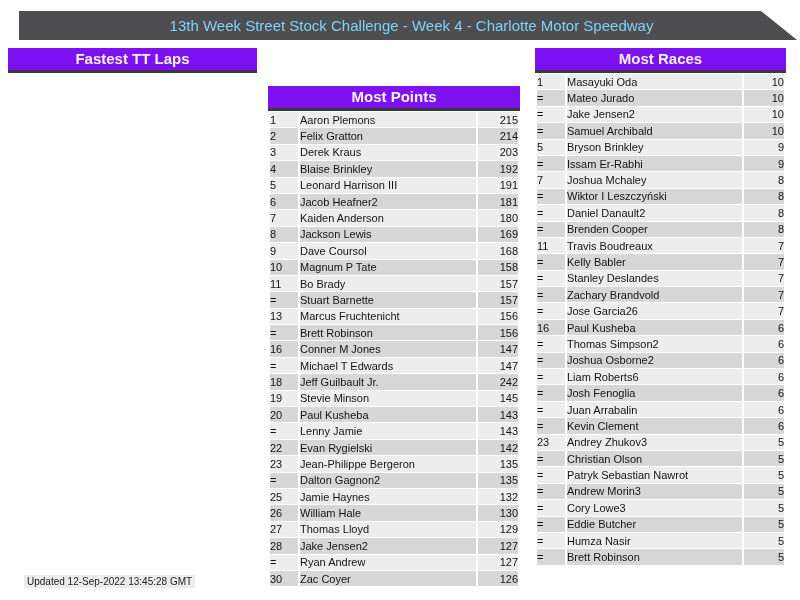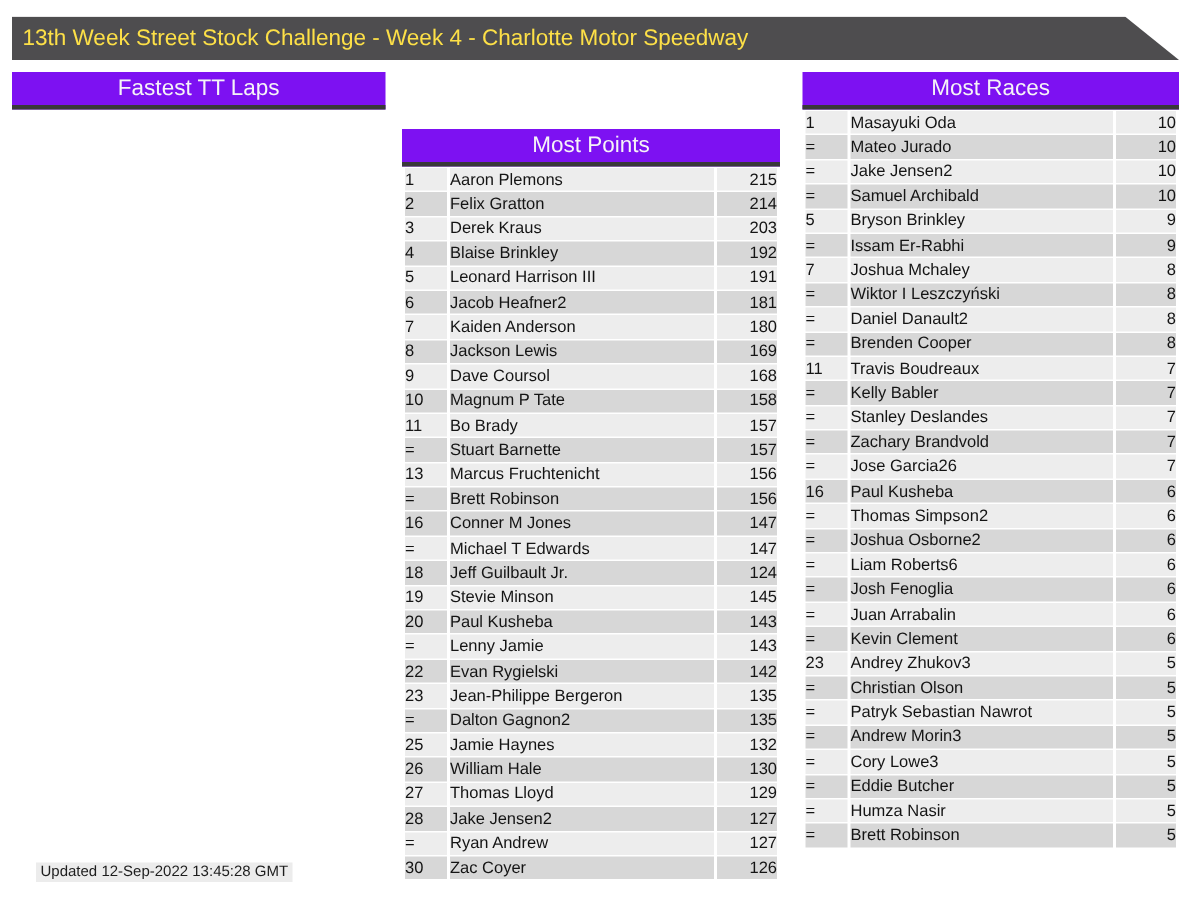--- a/index.html
+++ b/index.html
@@ -2,29 +2,30 @@
 <html style="--title-bar: #4e4d4f; --accent: #7d11f2; --underline: #39383a; --row-odd: #ededed; --row-even: #d7d7d7; --footer-bg: #ececec;"><head>
 <meta charset="utf-8">
 <style>
   html,body{margin:0;padding:0;background:#ffffff;width:800px;height:600px;overflow:hidden;
     font-family:"Liberation Sans", sans-serif;-webkit-font-smoothing:antialiased;}
   :root{
     --title-bar:#4e4d4f; --accent:#7d11f2; --underline:#39383a;
     --row-odd:#ededed; --row-even:#d7d7d7; --footer-bg:#ececec;
   }
   .title-bar{
-    position:absolute;left:8px;top:11px;width:778px;height:29px;
-    background:var(--title-bar);color:#fde047;font-size:15px;line-height:29px;
+    position:absolute;left:19px;top:11px;width:778px;height:29px;
+    background:var(--title-bar);color:#7dd3fc;font-size:15px;line-height:29px;
     padding-left:7px;box-sizing:border-box;white-space:nowrap;
     clip-path:polygon(0 0, calc(100% - 36px) 0, 100% 100%, 0 100%);
+    text-align:center;
   }
   .board{position:absolute;top:48px;}
   .board-header{
     background:var(--accent);color:#f5f3f7;height:22px;line-height:22px;
-    text-align:center;font-size:15px;border-bottom:3px solid var(--underline);
+    text-align:center;font-size:15px;border-bottom:3px solid var(--underline);font-weight:bold;
   }
   #board-0{left:8px;width:249px;}
   #board-1{left:268px;width:252px;margin-top:38px;}
   #board-2{left:535px;width:251px;}
   table.lb{width:100%;border-collapse:separate;border-spacing:2px 1px;margin-top:0;}
   table.lb td{
     height:15.4px;font-size:11px;color:#141414;vertical-align:middle;
     padding:0;white-space:nowrap;overflow:hidden;
   }
   table.lb tr.odd td{background:var(--row-odd);}
@@ -134,21 +135,21 @@
           <td class="val">147</td>
         </tr>
         <tr class="odd">
           <td class="rank">=</td>
           <td class="name">Michael T Edwards</td>
           <td class="val">147</td>
         </tr>
         <tr class="even">
           <td class="rank">18</td>
           <td class="name">Jeff Guilbault Jr.</td>
-          <td class="val">124</td>
+          <td class="val">242</td>
         </tr>
         <tr class="odd">
           <td class="rank">19</td>
           <td class="name">Stevie Minson</td>
           <td class="val">145</td>
         </tr>
         <tr class="even">
           <td class="rank">20</td>
           <td class="name">Paul Kusheba</td>
           <td class="val">143</td>

